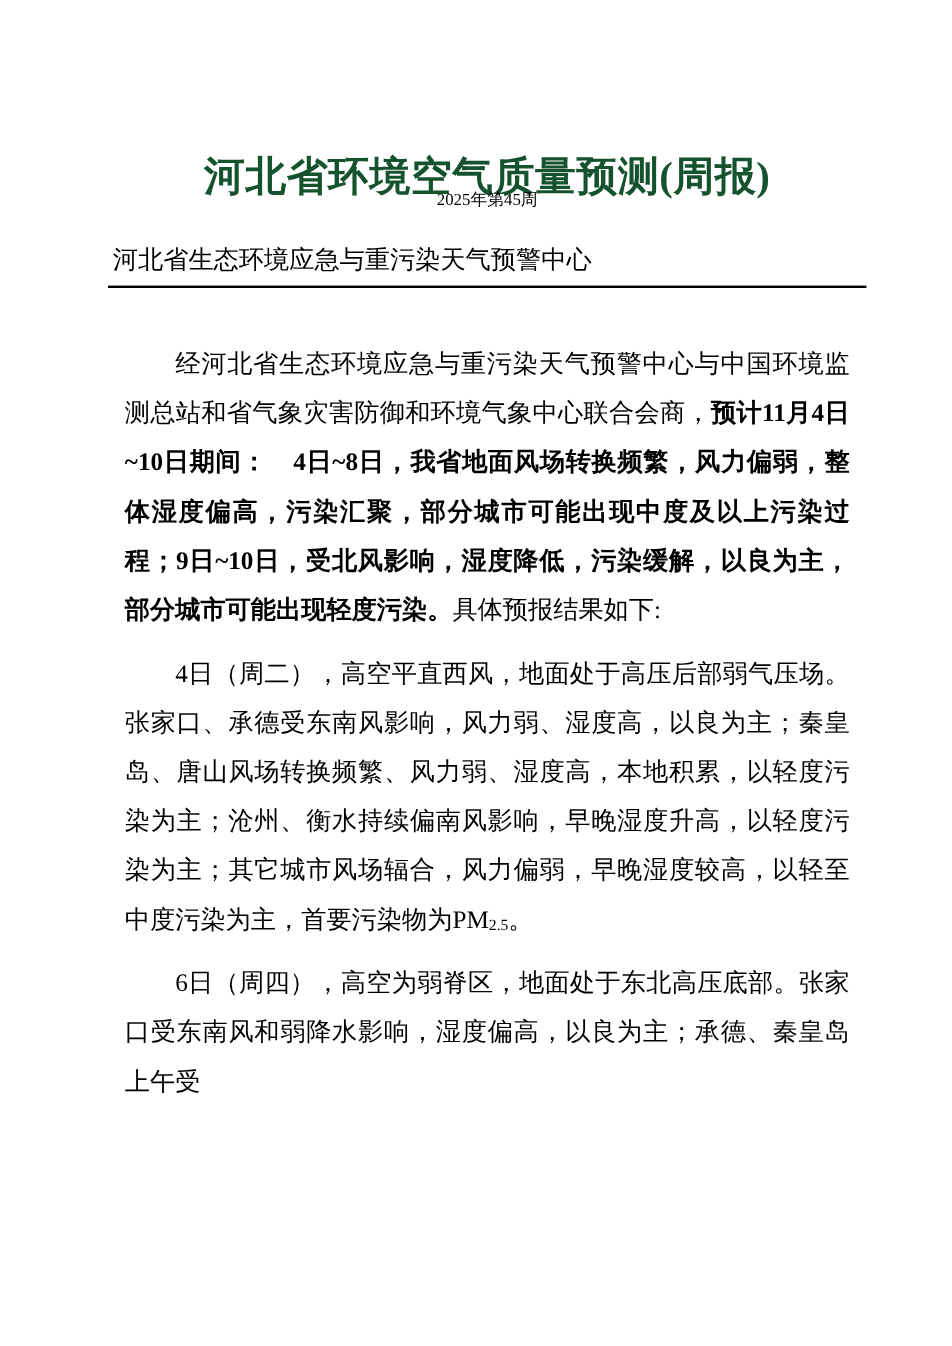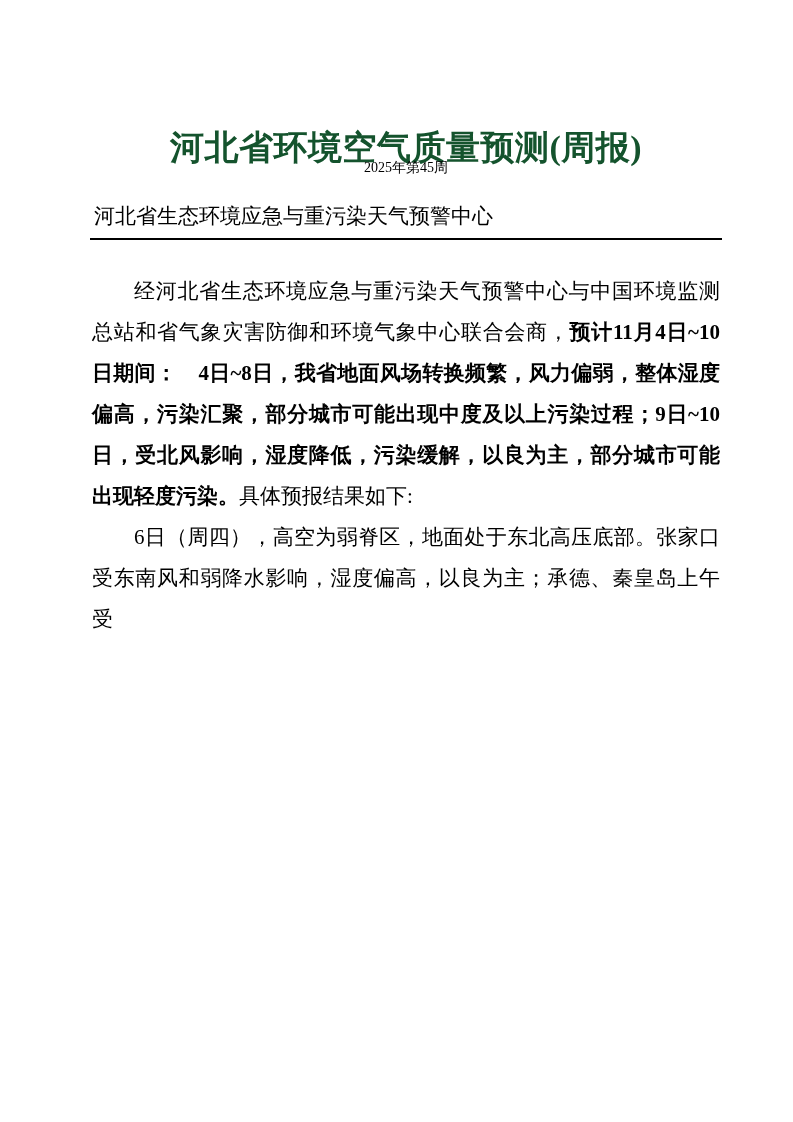--- a/index.html
+++ b/index.html
@@ -61,21 +61,21 @@
   .doc-body {
     position: absolute;
     top: 271px;
     left: 92px;
     width: 628px;
     font-size: 21px;
     line-height: 41px;
     text-align: justify;
   }
   .doc-body p {
-    margin: 0;
+    margin: 12px;
     text-indent: 2em;
   }
   .bold {
     font-weight: 700;
   }
   .doc-body sub {
     font-size: 0.62em;
     line-height: 0;
     vertical-align: -0.18em;
   }
@@ -89,15 +89,16 @@
   <div class="subtitle">2025年第45周</div>
 
   <div class="issuer-row">
     <span>河北省生态环境应急与重污染天气预警中心</span>
   </div>
 
   <hr class="rule">
 
   <div class="doc-body">
       <p><span>经河北省生态环境应急与重污染天气预警中心与中国环境监测总站和省气象灾害防御和环境气象中心联合会商，</span><span class="bold">预计11月4日~10日期间：　4日~8日，我省地面风场转换频繁，风力偏弱，整体湿度偏高，污染汇聚，部分城市可能出现中度及以上污染过程；9日~10日，受北风影响，湿度降低，污染缓解，以良为主，部分城市可能出现轻度污染。</span><span>具体预报结果如下:</span></p>
+      <p><span>4日（周二），高空平直西风，地面处于高压后部弱气压场。张家口、承德受东南风影响，风力弱、湿度高，以良为主；秦皇岛、唐山风场转换频繁、风力弱、湿度高，本地积累，以轻度污染为主；沧州、衡水持续偏南风影响，早晚湿度升高，以轻度污染为主；其它城市风场辐合，风力偏弱，早晚湿度较高，以轻至中度污染为主，首要污染物为PM</span><sub>2.5</sub><span>。</span></p>
       <p><span>6日（周四），高空为弱脊区，地面处于东北高压底部。张家口受东南风和弱降水影响，湿度偏高，以良为主；承德、秦皇岛上午受</span></p>
     </div>
 </div>
 
 </body></html>

